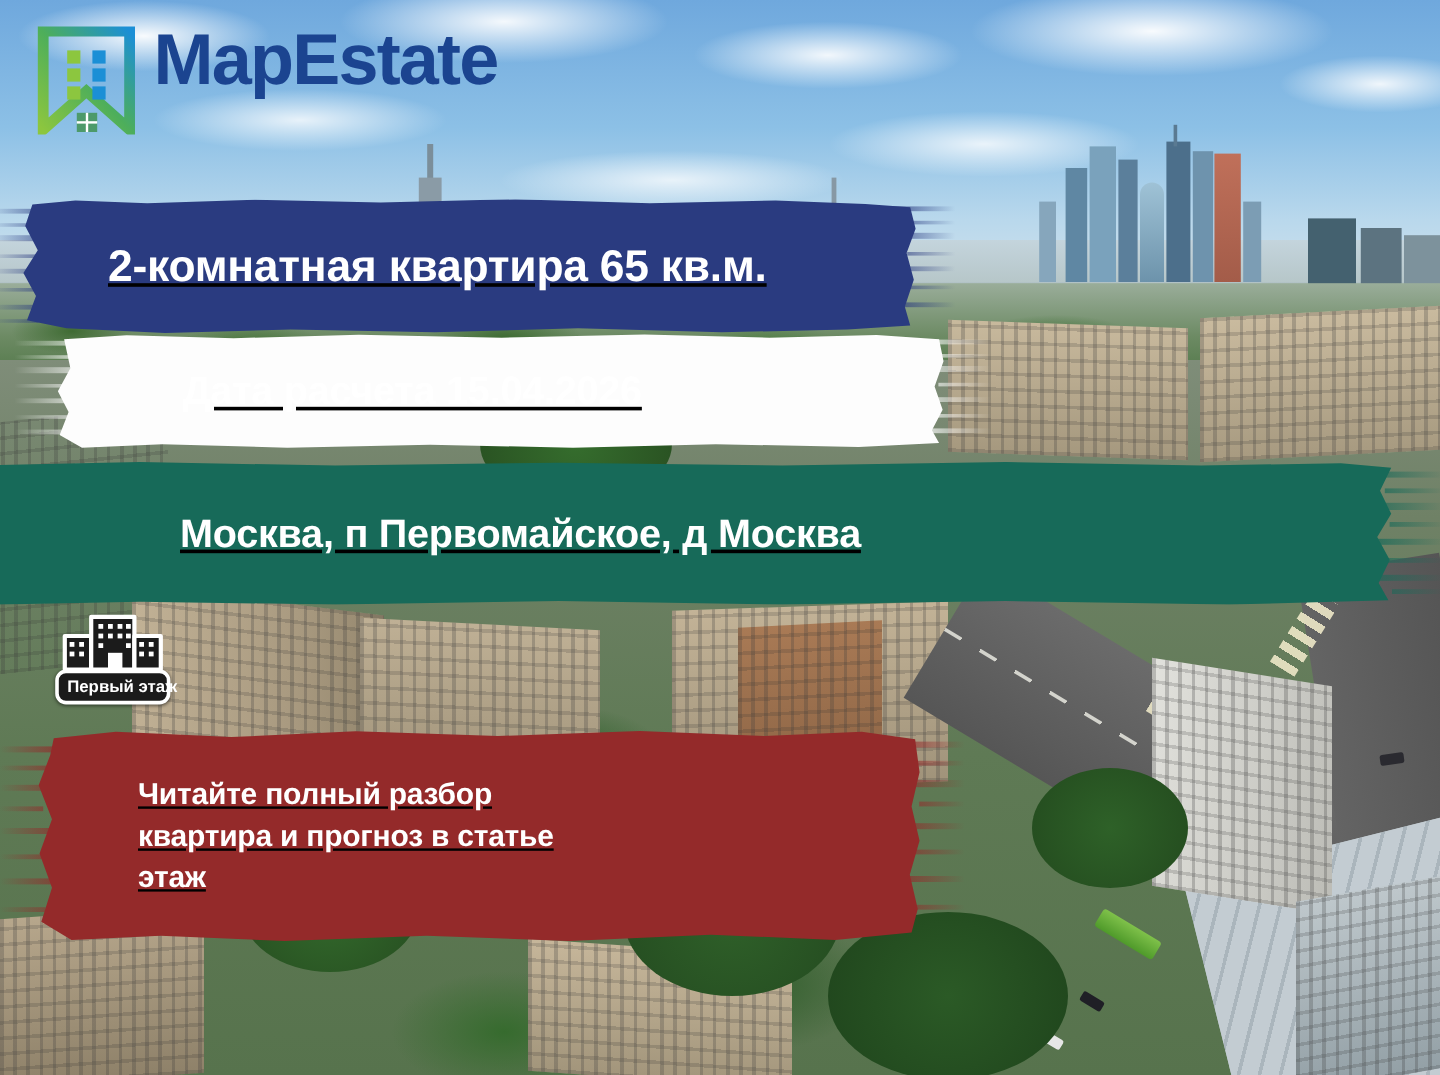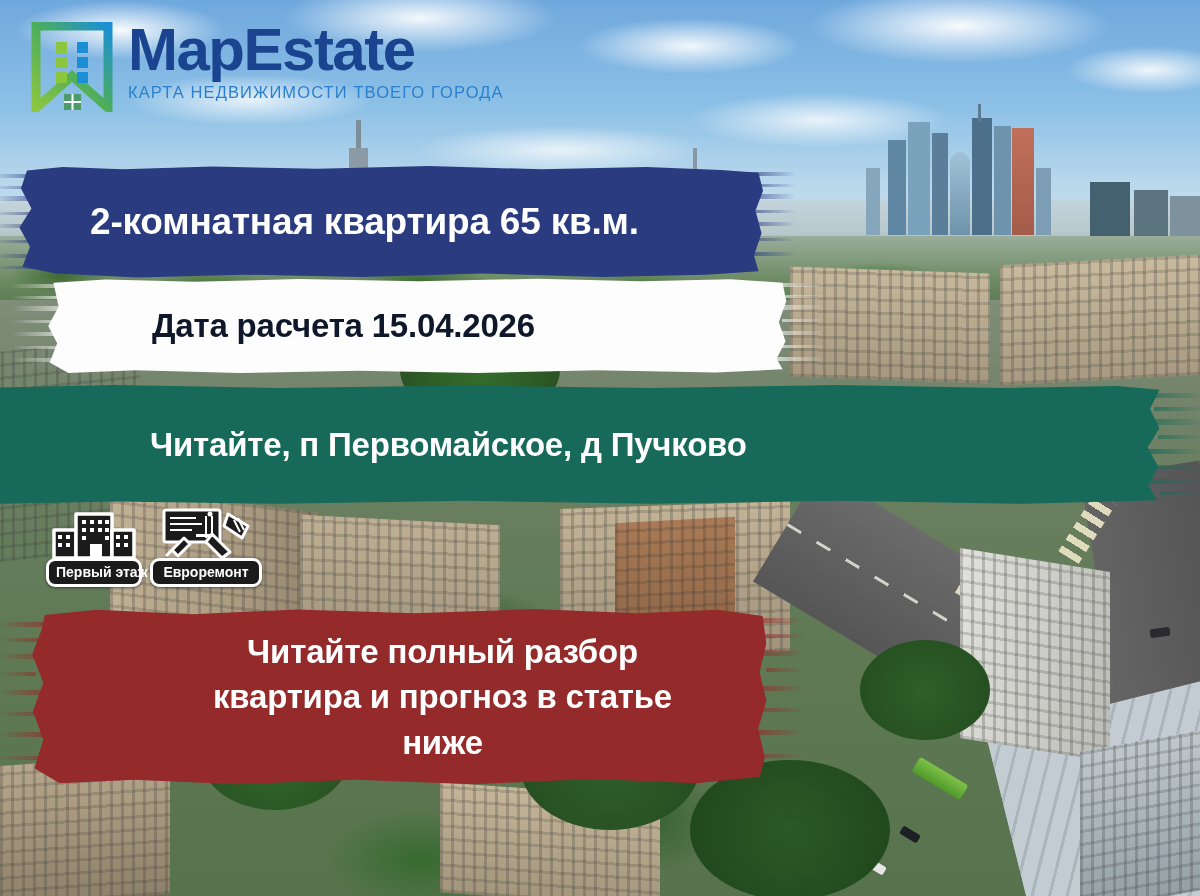--- a/index.html
+++ b/index.html
@@ -165,21 +165,21 @@
     position:absolute; left:1010px; top:700px; width:260px; height:230px;
     background:
       repeating-linear-gradient(118deg, #c3ccd2 0 14px, #aab5bc 14px 17px),
       #b6c0c6;
     transform:rotate(-14deg);
   }
   
   .tree { position:absolute; border-radius:50%; }
 
   
-  .band { position:absolute; display:flex; flex-direction:column; justify-content:center; }
+  .band { position:absolute; display:flex; flex-direction:column; justify-content:center;text-decoration:underline; }
   .band .paint { position:absolute; inset:0; }
 
   
   .edge-streaks {
     position:absolute; top:0; bottom:0; width:46px;
     background-repeat:no-repeat;
   }
 
   
   #band-blue { left:18px; top:166px; width:748px; height:112px; }
@@ -326,27 +326,27 @@
 
   
   .band-text {
     position:relative; z-index:3;
     font-weight:bold; letter-spacing:-.2px;
   }
   #txt-headline {
     color:#ffffff; font-size:37px; padding-left:72px; line-height:1.1;
   }
   #txt-date {
-    color:#0f172a; font-size:33px; padding-left:106px; line-height:1.1;
+    color:#ffffff; font-size:33px; padding-left:106px; line-height:1.1;
   }
   #band-green .band-text {
     color:#ffffff; font-size:33px; padding-left:150px; line-height:1.42;
   }
   #band-red .band-text {
-    color:#ffffff; font-size:33px; padding-left:85px; line-height:1.38;text-align:center;
+    color:#ffffff; font-size:25px; padding-left:85px; line-height:1.38;
   }
 
   
   #logo { position:absolute; left:30px; top:22px; display:flex; align-items:flex-start; z-index:6; }
   #logo-mark { width:84px; height:90px; flex:0 0 auto; }
   #logo-text { margin-left:14px; margin-top:-2px; }
   #logo-word {
     font-size:60px; font-weight:bold; color:#1b4490;
     line-height:1; letter-spacing:-1.5px;
   }
@@ -476,21 +476,20 @@
       <rect x="47" y="35" width="11" height="11" fill="#1b8fd6"></rect>
       <rect x="47" y="50" width="11" height="11" fill="#1b8fd6"></rect>
       <g>
         <rect x="34" y="72" width="17" height="16" fill="#4d9a6a"></rect>
         <rect x="41.5" y="72" width="2" height="16" fill="#ffffff"></rect>
         <rect x="34" y="79" width="17" height="2" fill="#ffffff"></rect>
       </g>
     </svg>
     <div id="logo-text">
       <div id="logo-word">MapEstate</div>
-      <div id="logo-tag">КАРТА НЕДВИЖИМОСТИ ТВОЕГО ГОРОДА</div>
     </div>
   </div>
 
   <div class="band" id="band-blue">
     <div class="paint"></div>
     <div class="edge-streaks sl-l"></div>
     <div class="edge-streaks sl-r"></div>
     <div class="band-text" id="txt-headline">2-комнатная квартира 65 кв.м.</div>
   </div>
 
@@ -499,21 +498,21 @@
     <div class="edge-streaks sl-l"></div>
     <div class="edge-streaks sl-r"></div>
     <div class="band-text" id="txt-date">Дата расчета 15.04.2026</div>
   </div>
 
   <div class="band" id="band-green">
     <div class="paint"></div>
     <div class="edge-streaks sl-l"></div>
     <div class="edge-streaks sl-r"></div>
     <div class="band-text">
-      <div>Читайте, п Первомайское, д Пучково</div>
+      <div>Москва, п Первомайское, д Москва</div>
     </div>
   </div>
 
   <div id="badges">
 
     <div class="badge">
       <div class="badge-art">
         <svg viewBox="0 0 96 58" width="96" height="58">
           <g stroke="#ffffff" stroke-width="3.5" fill="#1b1b1b" stroke-linejoin="round">
             <path d="M8 54 L8 26 L30 26 L30 54 Z"></path>
@@ -539,50 +538,27 @@
               <rect x="78" y="31" width="4" height="4"></rect>
             <rect x="70" y="39" width="4" height="4"></rect>
               <rect x="78" y="39" width="4" height="4"></rect>
             <rect x="44" y="40" width="12" height="14"></rect>
           </g>
         </svg>
       </div>
       <div class="badge-label">Первый этаж</div>
     </div>
 
-    <div class="badge wide">
-      <div class="badge-art">
-        <svg viewBox="0 0 112 58" width="112" height="58">
-          <g stroke="#ffffff" stroke-width="3" fill="#1b1b1b" stroke-linejoin="round">
-            <rect x="14" y="6" width="56" height="32" rx="2"></rect>
-            <path d="M22 46 L34 34 L40 40 L28 52 Z"></path>
-            <path d="M16 52 L24 44"></path>
-            <path d="M62 30 L80 48 L72 54 L56 38 Z"></path>
-            <path d="M78 10 L98 22 L92 34 L74 22 Z"></path>
-          </g>
-          <g stroke="#ffffff" stroke-width="2" fill="none">
-            <path d="M20 14 H46 M20 20 H52 M20 26 H42"></path>
-            <path d="M56 12 V34 M62 12 V30"></path>
-            <path d="M84 16 L90 28 M88 14 L94 26"></path>
-          </g>
-          <g fill="#ffffff">
-            <circle cx="60" cy="10" r="2.5"></circle>
-            <rect x="46" y="30" width="18" height="3"></rect>
-          </g>
-        </svg>
-      </div>
-      <div class="badge-label">Евроремонт</div>
-    </div>
 
   </div>
 
   <div class="band" id="band-red">
     <div class="paint"></div>
     <div class="edge-streaks sl-l"></div>
     <div class="edge-streaks sl-r"></div>
     <div class="band-text">
       <div>Читайте полный разбор</div>
       <div>квартира и прогноз в статье</div>
-      <div>ниже</div>
+      <div>этаж</div>
     </div>
   </div>
 
 </div>
 
 </body></html>

